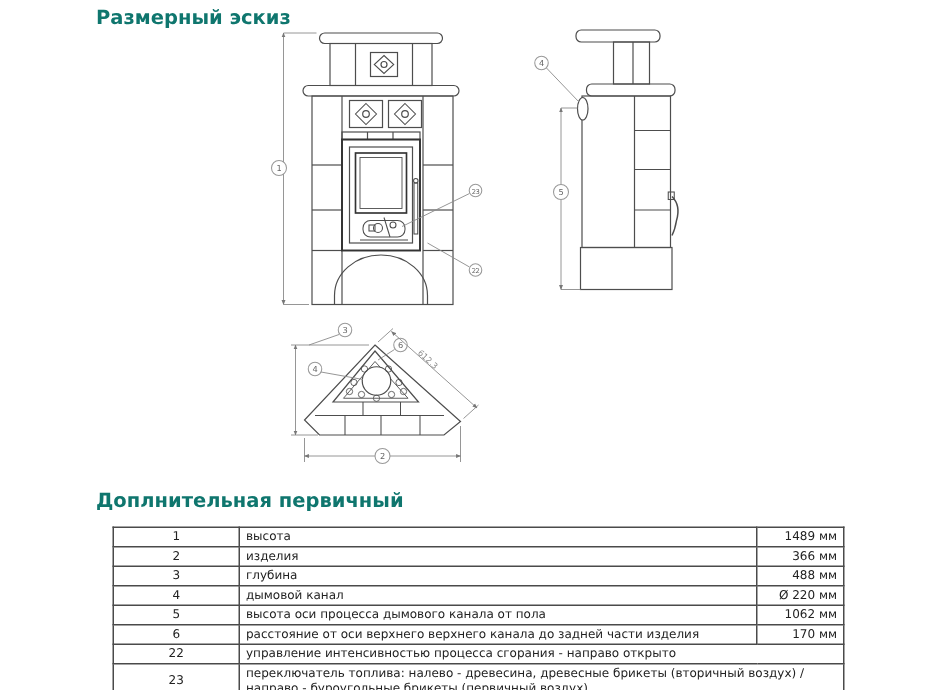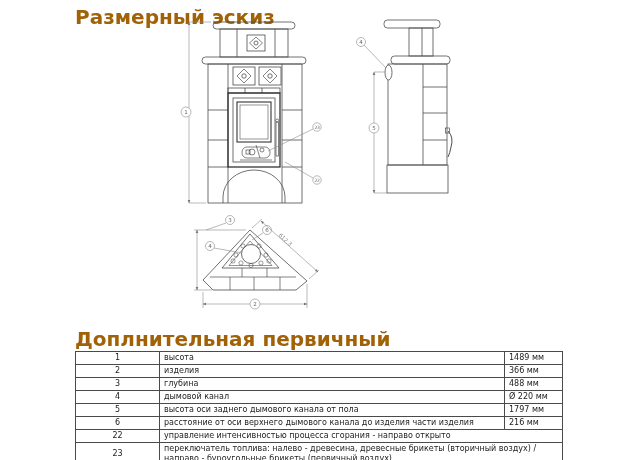--- a/index.html
+++ b/index.html
@@ -1,39 +1,39 @@
 <!DOCTYPE html>
 <html><head>
 <meta charset="utf-8">
 <style>
   html,body{margin:0;padding:0;}
   body{
     width:624px;height:460px;background:#ffffff;position:relative;
     font-family:"Liberation Sans",sans-serif;overflow:hidden;
   }
   .heading{
-    position:absolute;left:75px;margin:0;
+    position:absolute;left:64px;margin:0;
     font-family:"DejaVu Sans","Liberation Sans",sans-serif;
-    font-weight:bold;font-size:20px;color:#a16207;letter-spacing:0;
+    font-weight:bold;font-size:13px;color:#0f766e;letter-spacing:0;
   }
   #title1{top:5px;}
   #title2{top:327px;}
   #drawing{position:absolute;left:0;top:0;}
   #info-table{
     position:absolute;left:75px;top:351px;width:488px;
     border-collapse:collapse;table-layout:fixed;
     font-family:"DejaVu Sans","Liberation Sans",sans-serif;
     font-size:8px;color:#222;
   }
   #info-table td{
     border:1px solid #4a4a4a;padding:1px 4px;line-height:1.25;
     vertical-align:middle;word-wrap:break-word;
   }
   td.c-num{text-align:center;}
-  td.c-val{text-align:left;white-space:nowrap;margin-left:21px;}
+  td.c-val{text-align:right;white-space:nowrap;margin-left:21px;}
   svg text{font-family:"DejaVu Sans","Liberation Sans",sans-serif;}
   .dimtxt{font-size:5.5px;fill:#666;}
   .dimtxt2{font-size:4.5px;fill:#666;letter-spacing:-0.4px;}
   .diagtxt{font-size:5.5px;fill:#888;}
 </style>
 </head>
 <body>
 
 <h1 id="title1" class="heading">Размерный эскиз</h1>
 
@@ -247,28 +247,28 @@
   </tr>
 
   <tr>
     <td class="c-num">4</td>
     <td class="c-desc">дымовой канал</td>
     <td class="c-val">Ø 220 мм</td>
   </tr>
 
   <tr>
     <td class="c-num">5</td>
-    <td class="c-desc">высота оси заднего дымового канала от пола</td>
-    <td class="c-val">1797 мм</td>
+    <td class="c-desc">высота оси процесса дымового канала от пола</td>
+    <td class="c-val">1062 мм</td>
   </tr>
 
   <tr>
     <td class="c-num">6</td>
-    <td class="c-desc">расстояние от оси верхнего дымового канала до изделия части изделия</td>
-    <td class="c-val">216 мм</td>
+    <td class="c-desc">расстояние от оси верхнего верхнего канала до задней части изделия</td>
+    <td class="c-val">170 мм</td>
   </tr>
 
   <tr>
     <td class="c-num">22</td>
     <td class="c-desc" colspan="2">управление интенсивностью процесса сгорания - направо открыто</td>
 
   </tr>
 
   <tr>
     <td class="c-num">23</td>

